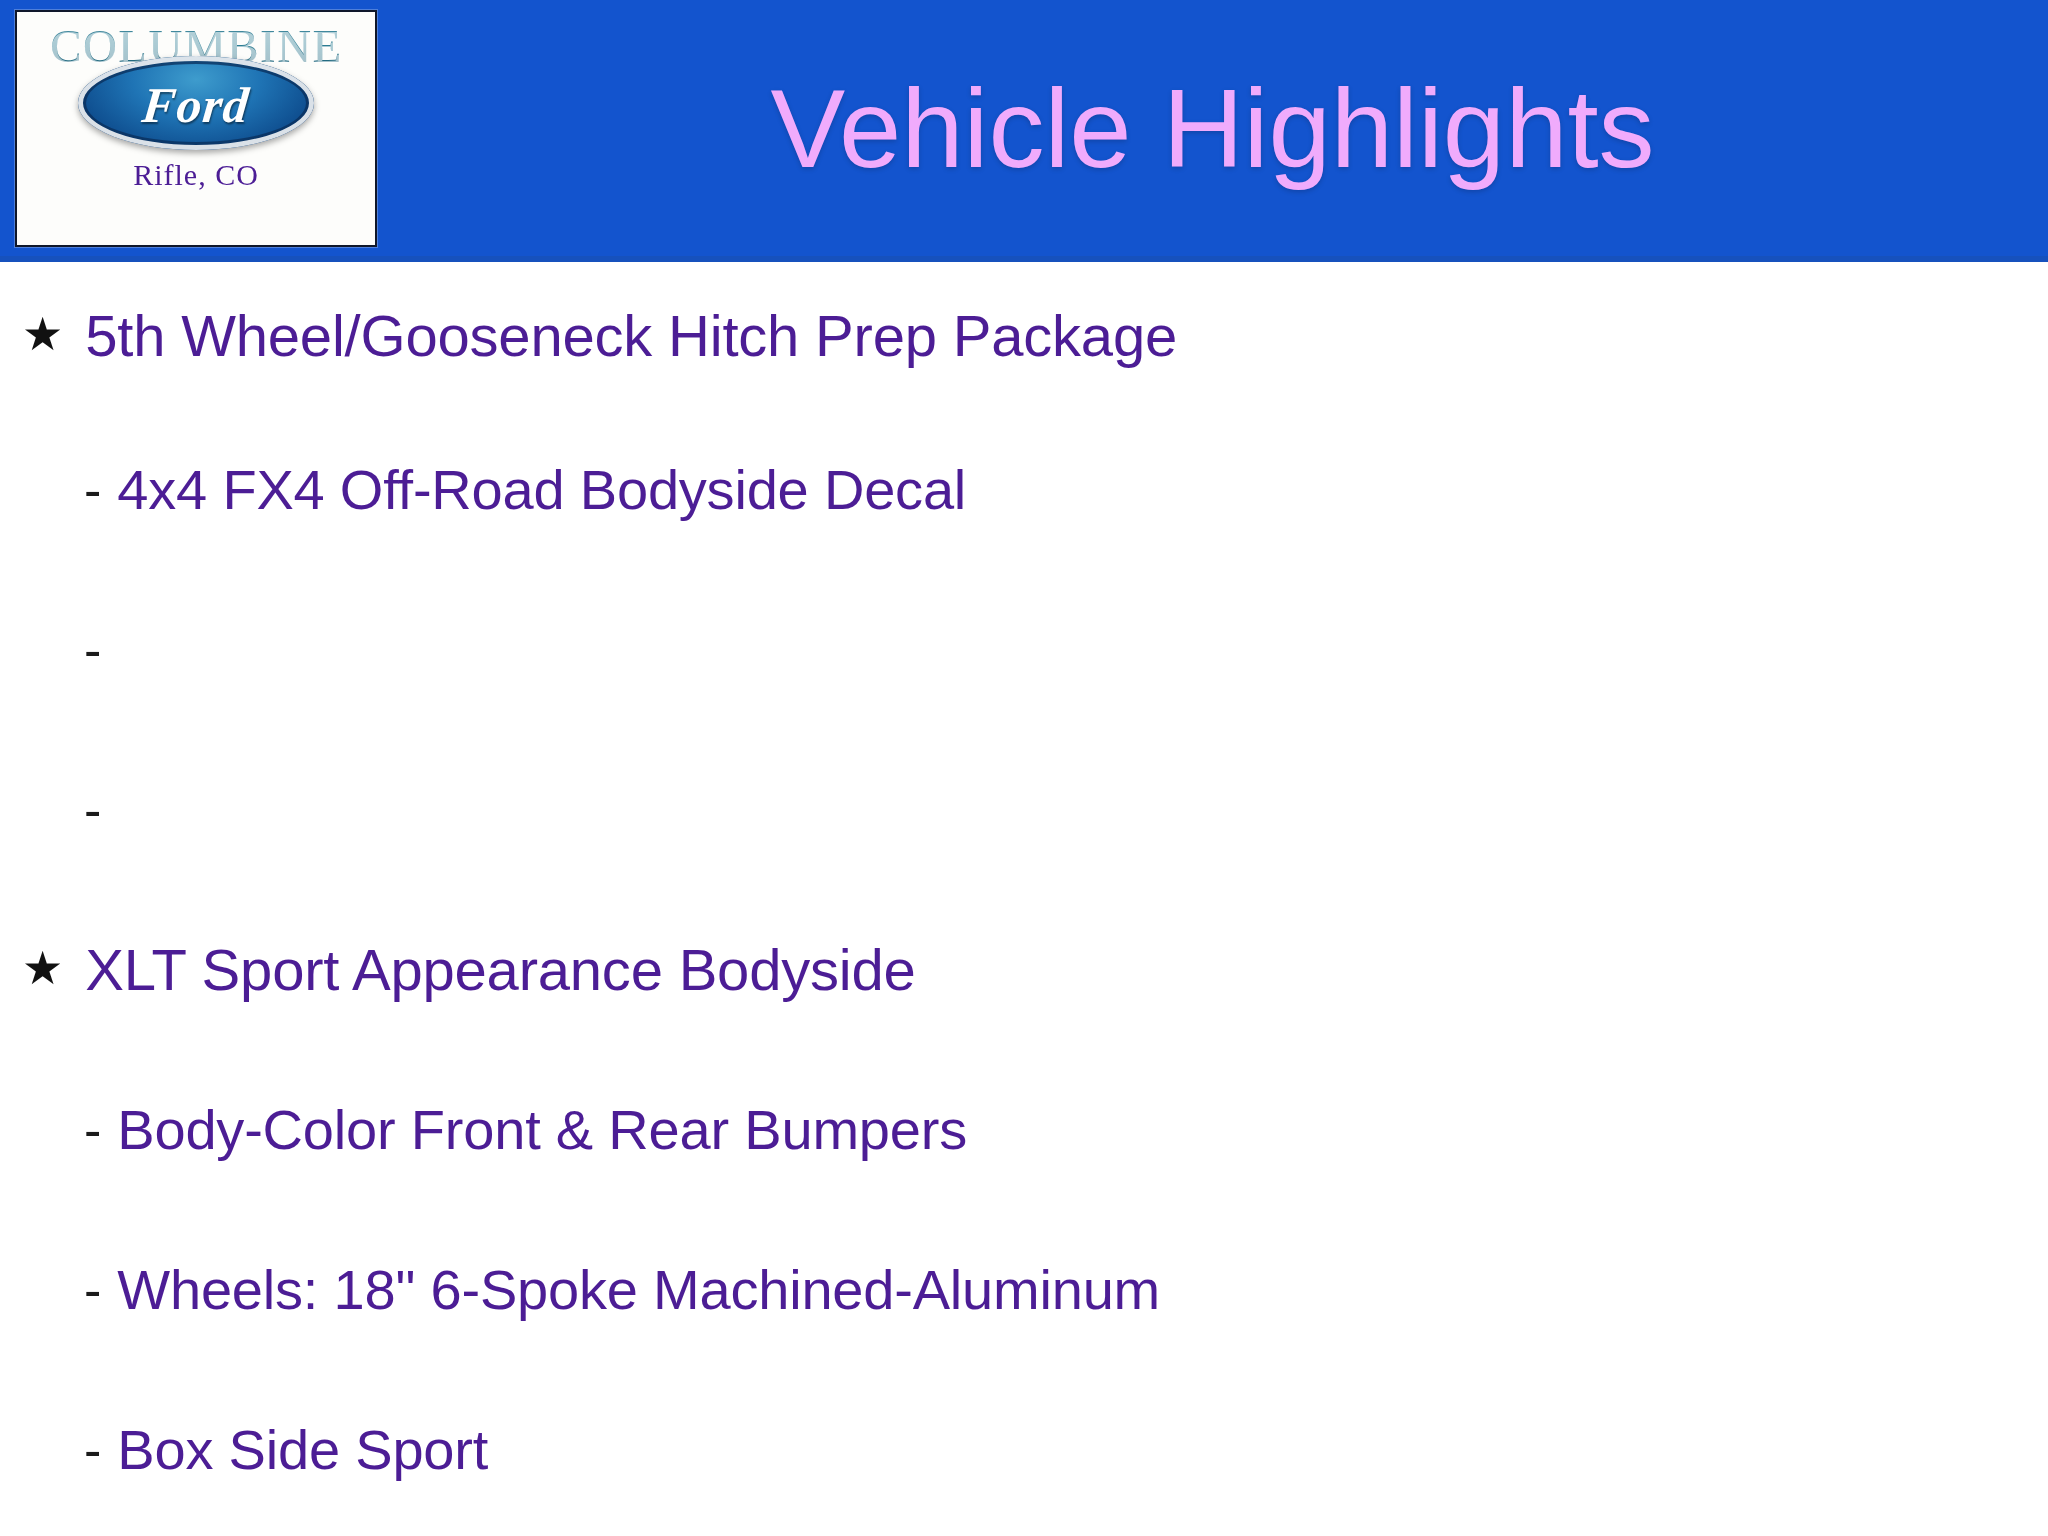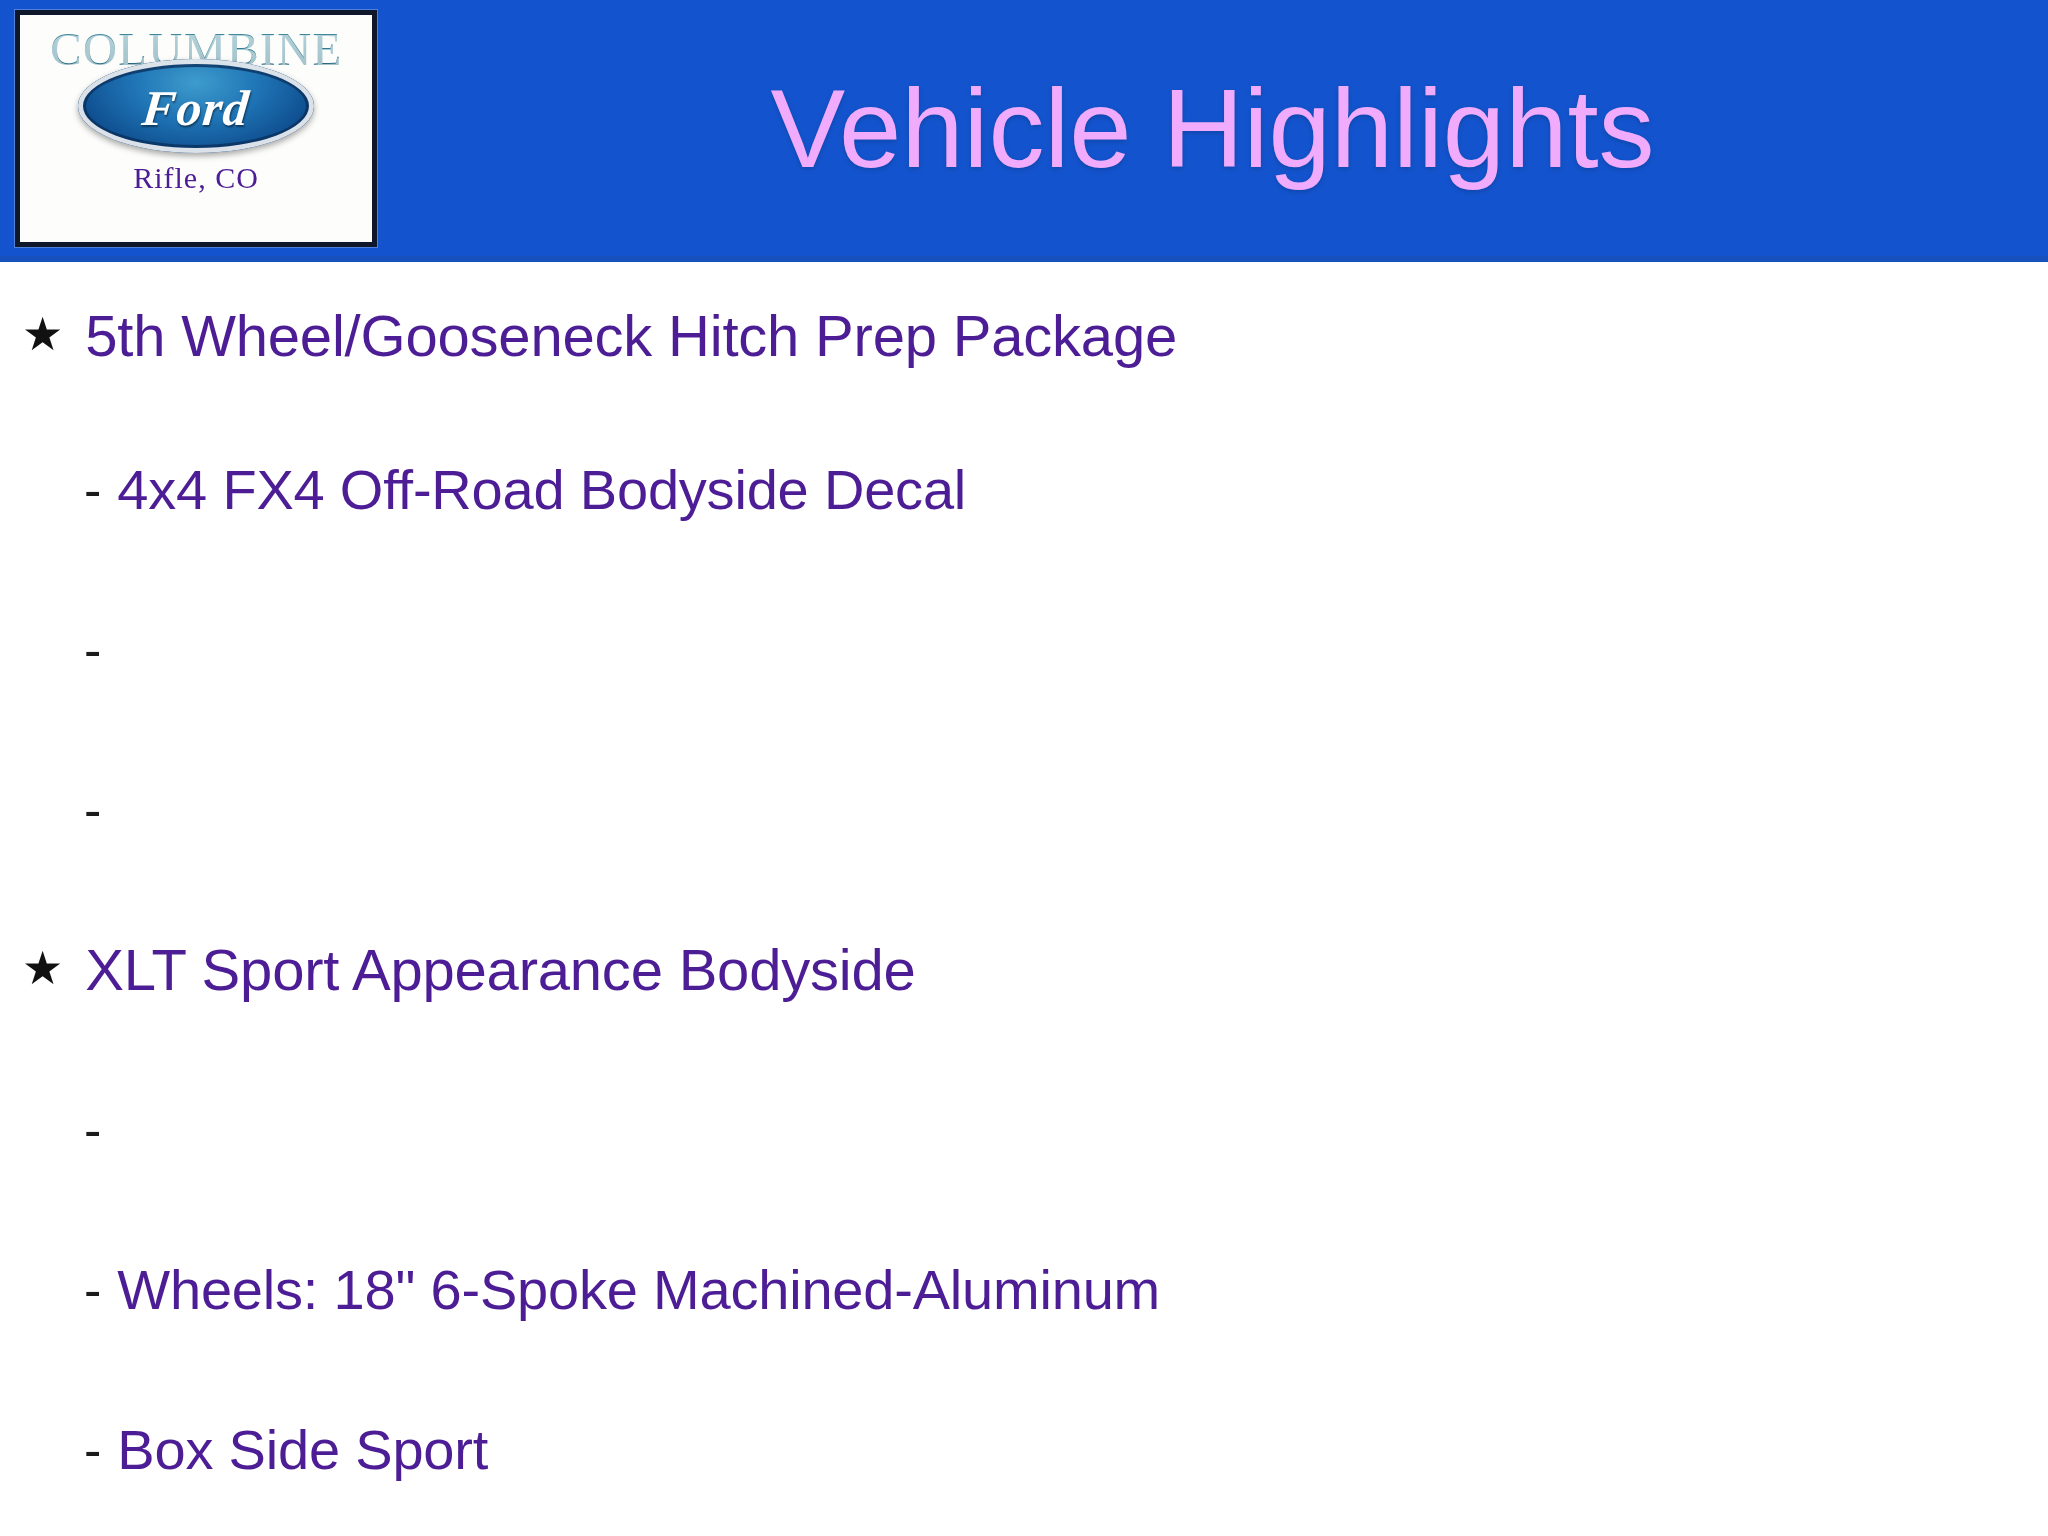--- a/index.html
+++ b/index.html
@@ -36,21 +36,21 @@
 
   
   .logo-plate {
     position: absolute;
     left: 15px;
     top: 10px;
     width: 362px;
     height: 237px;
     background: #fdfdfb;
     box-sizing: border-box;
-    border: 5px solid #0f172a;
+    border: 2px solid #0f172a;
     box-shadow: 0 0 0 1px rgba(255,255,255,.25);
     overflow: hidden;
   }
   .logo-inner {
     position: absolute;
     inset: 0;
     display: flex;
     flex-direction: column;
     align-items: center;
     justify-content: flex-start;
@@ -220,20 +220,21 @@
       </li>
       <li class="row level-sub">
         <span class="bullet-dash">-</span>
       </li>
       <li class="row level-top">
         <span class="bullet-star">★</span>
         <span class="row-text">XLT Sport Appearance Bodyside</span>
       </li>
       <li class="row level-sub">
         <span class="bullet-dash">-</span>
+        <span class="row-text">Body-Color Front &amp; Rear Bumpers</span>
       </li>
       <li class="row level-sub">
         <span class="bullet-dash">-</span>
         <span class="row-text">Wheels: 18" 6-Spoke Machined-Aluminum</span>
       </li>
       <li class="row level-sub">
         <span class="bullet-dash">-</span>
         <span class="row-text">Box Side Sport</span>
       </li>
     </ul>

